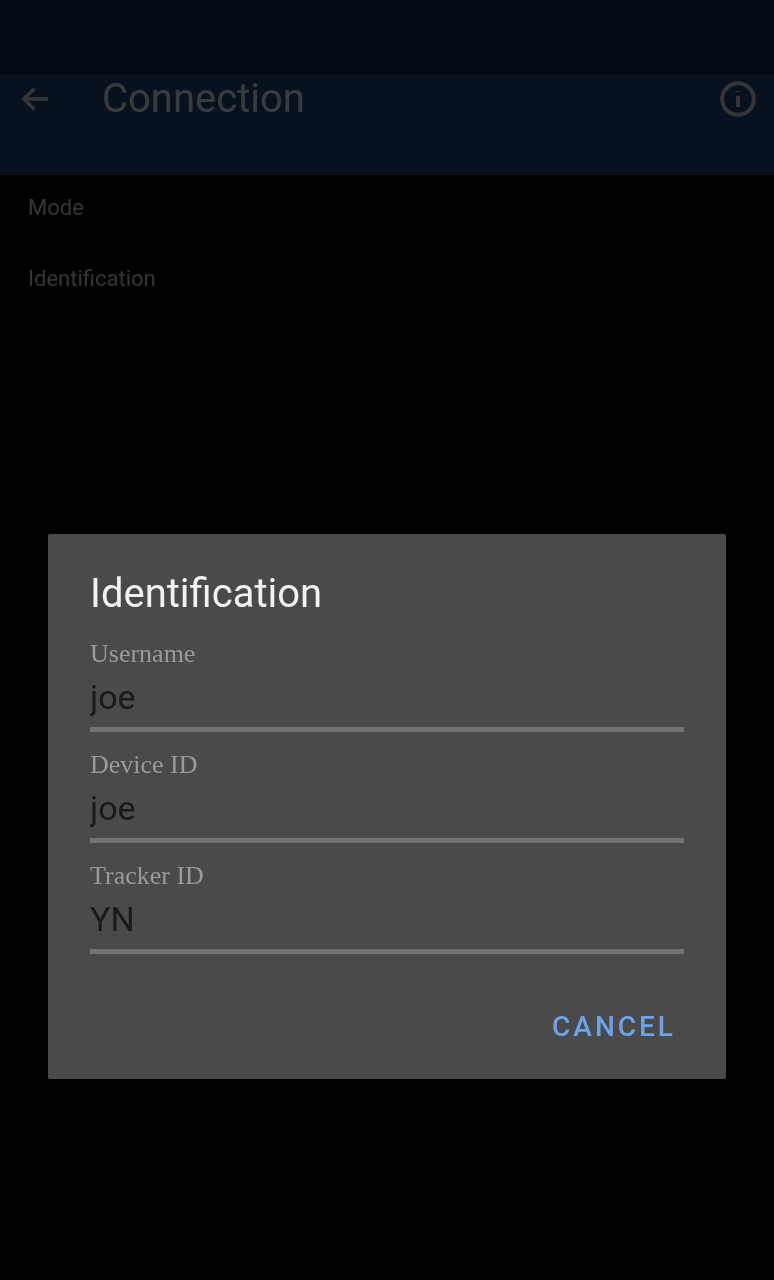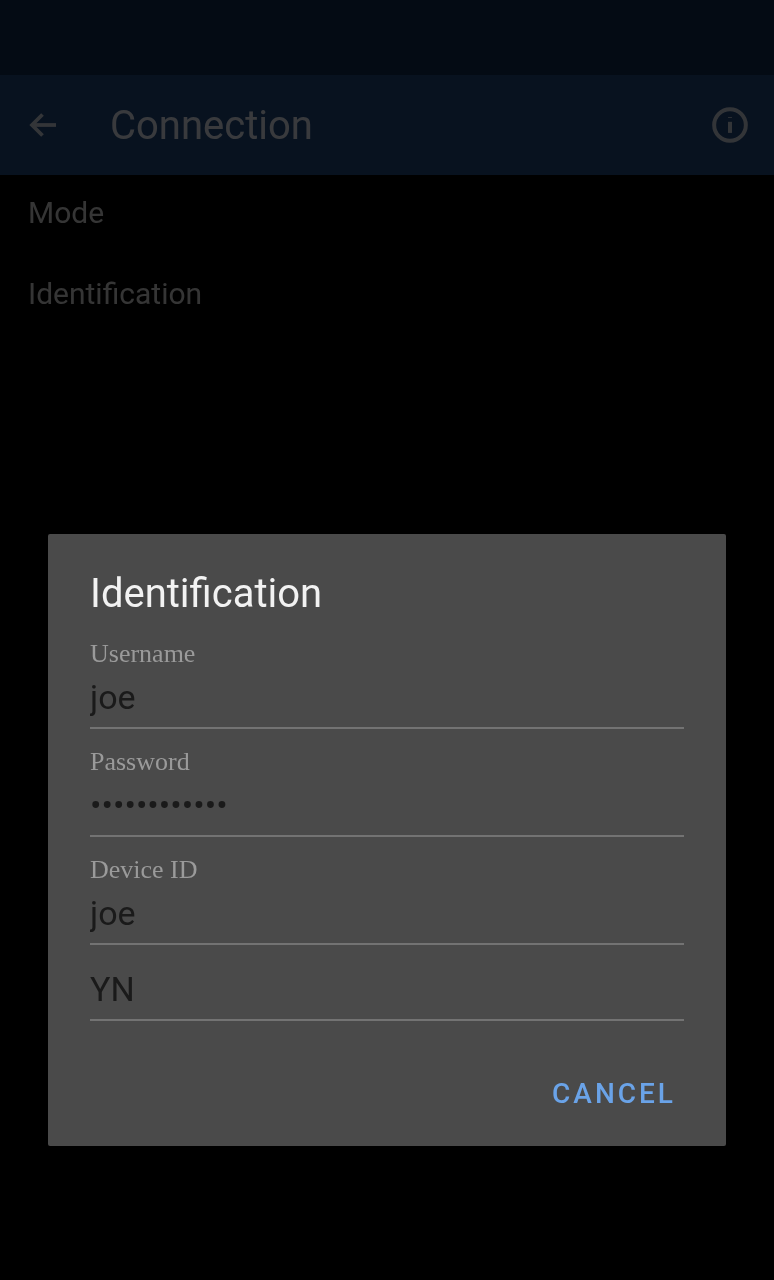--- a/index.html
+++ b/index.html
@@ -16,22 +16,22 @@
     overflow: hidden;
   }
   .status-bar {
     height: 75px;
     background: #143054;
   }
   .app-bar {
     height: 100px;
     background: #224980;
     display: flex;
-    align-items: center;
-    padding: 0 20px;
+    align-items: flex-start;
+    padding: 0 12px;
   }
   .back-icon {
     width: 48px;
     height: 48px;
     display: flex;
     align-items: center;
     justify-content: center;
     cursor: pointer;
   }
   .back-icon svg {
@@ -64,21 +64,21 @@
     fill: none;
   }
   .content {
     padding: 20px 28px;
   }
   .setting-item {
     margin-bottom: 46px;
   }
   .setting-title {
     color: #d6d6d6;
-    font-size: 30px;
+    font-size: 22px;
     font-weight: 400;
     margin-bottom: 4px;
   }
   .setting-value {
     color: #9a9a9a;
     font-size: 28px;
   }
   .overlay {
     position: absolute;
     inset: 0;
@@ -107,21 +107,21 @@
   .field-label {
     color: #9a9a9a;
     font-size: 26px;
     margin-bottom: 2px;
     font-family: Liberation Serif, serif;
   }
   .field-input {
     width: 100%;
     background: transparent;
     border: none;
-    border-bottom: 2px solid #737373;
+    border-bottom: 5px solid #737373;
     color: #1a1a1a;
     font-size: 34px;
     padding: 6px 0 10px 0;
     outline: none;
     font-family: inherit;
   }
   .dialog-actions {
     display: flex;
     justify-content: flex-end;
     gap: 46px;
@@ -179,31 +179,28 @@
 
 <div class="overlay">
   <div class="dialog">
     <div class="dialog-title">Identification</div>
 
     <div class="field">
       <div class="field-label">Username</div>
       <input class="field-input" type="text" value="joe" style="">
     </div>
 
-    <div class="field">
-      <div class="field-label">Password</div>
-      <input class="field-input" type="text" value="••••••••••••" style="">
-    </div>
 
     <div class="field">
       <div class="field-label">Device ID</div>
       <input class="field-input" type="text" value="joe" style="">
     </div>
 
     <div class="field">
+      <div class="field-label">Tracker ID</div>
       <input class="field-input" type="text" value="YN" style="">
     </div>
 
     <div class="dialog-actions">
       <button class="dialog-btn">CANCEL</button>
     </div>
   </div>
 </div>
 
 </body></html>

